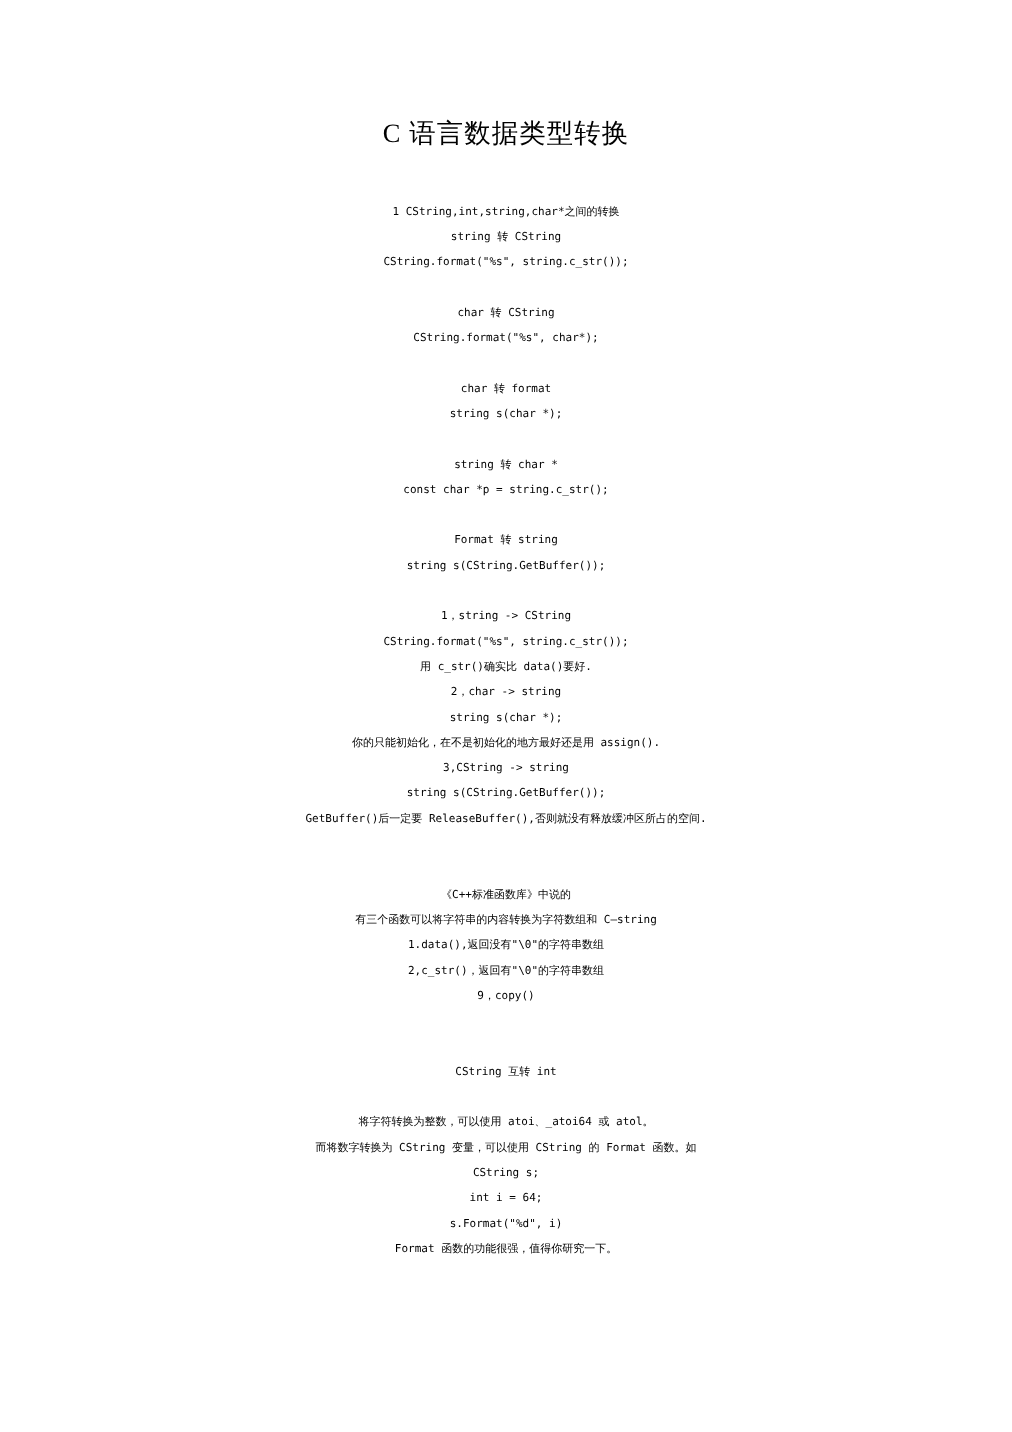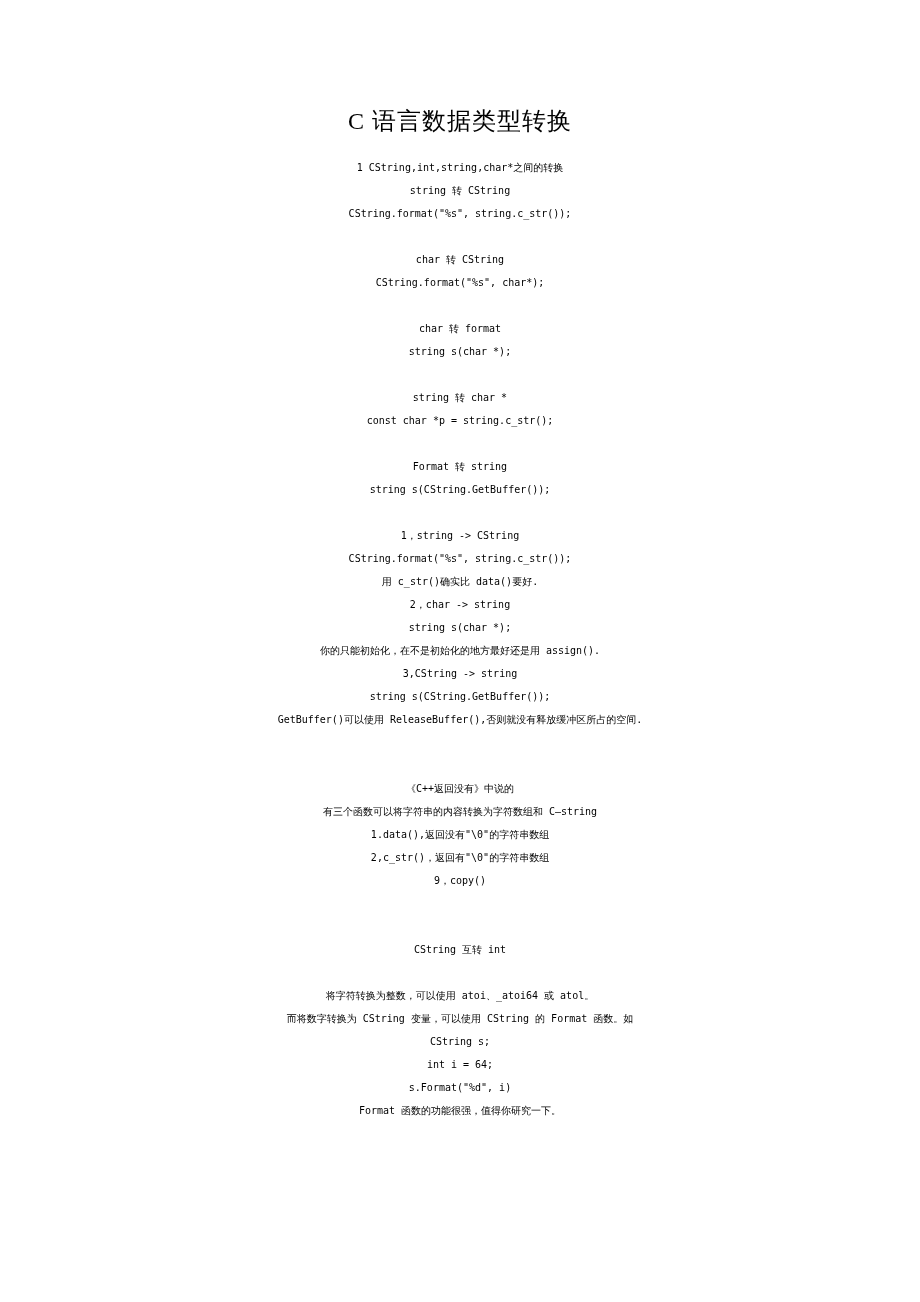--- a/index.html
+++ b/index.html
@@ -12,21 +12,21 @@
       width: 920px;
       min-height: 1302px;
       background: #ffffff;
       font-family: "SimSun", "宋体", monospace;
       padding: 105px 140px 60px 140px;
     }
     .title {
       text-align: center;
       font-size: 24px;
       font-weight: normal;
-      margin-bottom: 19px;
+      margin-bottom: 44px;
       font-family: "SimSun", "宋体", serif;
       letter-spacing: 1px;
     }
     .line {
       font-size: 10px;
       line-height: 2.3;
       font-family: "SimSun", "宋体", monospace;
       color: #000;
     }
     .spacer {
@@ -56,24 +56,24 @@
     <div class="line">string s(CString.GetBuffer());</div>
     <div class="spacer"></div>
     <div class="line">1，string -&gt; CString</div>
     <div class="line">CString.format("%s", string.c_str());</div>
     <div class="line">用 c_str()确实比 data()要好.</div>
     <div class="line">2，char -&gt; string</div>
     <div class="line">string s(char *);</div>
     <div class="line">你的只能初始化，在不是初始化的地方最好还是用 assign().</div>
     <div class="line">3,CString -&gt; string</div>
     <div class="line">string s(CString.GetBuffer());</div>
-    <div class="line">GetBuffer()可以使用 ReleaseBuffer(),否则就没有释放缓冲区所占的空间.</div>
+    <div class="line">GetBuffer()后一定要 ReleaseBuffer(),否则就没有释放缓冲区所占的空间.</div>
     <div class="spacer"></div>
     <div class="spacer"></div>
-    <div class="line">《C++返回没有》中说的</div>
+    <div class="line">《C++标准函数库》中说的</div>
     <div class="line">有三个函数可以将字符串的内容转换为字符数组和 C—string</div>
     <div class="line">1.data(),返回没有"\0"的字符串数组</div>
     <div class="line">2,c_str()，返回有"\0"的字符串数组</div>
     <div class="line">9，copy()</div>
     <div class="spacer"></div>
     <div class="spacer"></div>
     <div class="line">CString 互转 int</div>
     <div class="spacer"></div>
     <div class="line">将字符转换为整数，可以使用 atoi、_atoi64 或 atol。</div>
     <div class="line">而将数字转换为 CString 变量，可以使用 CString 的 Format 函数。如</div>

